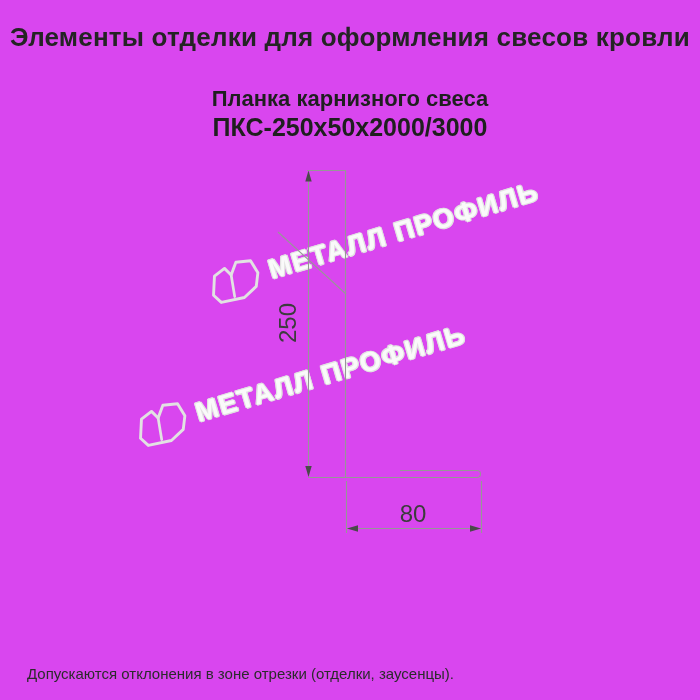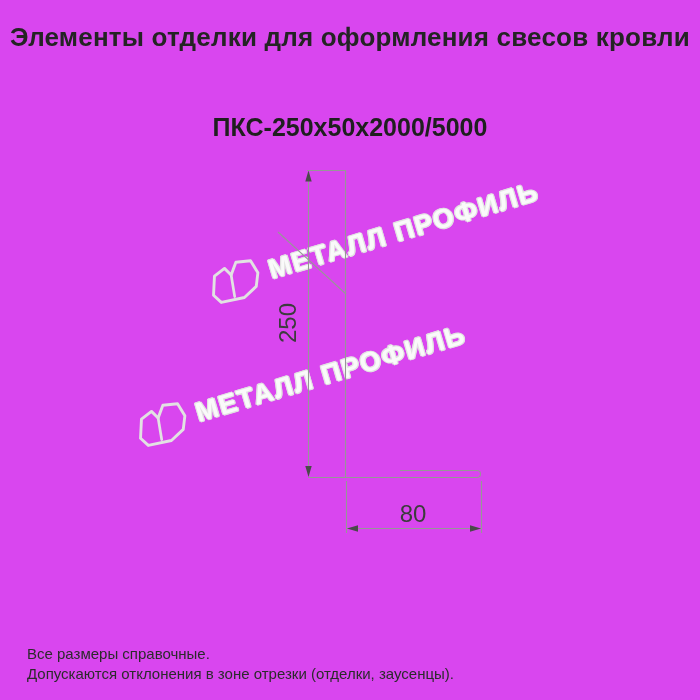--- a/index.html
+++ b/index.html
@@ -62,21 +62,22 @@
   .note { position:absolute; left:27px; font-size:15px; color:#2b2b2b; z-index:3; }
   .note1 { top:645px; }
   .note2 { top:665px; }
 </style>
 </head>
 <body>
 
 <div class="page">
 
   <h1 class="title">Элементы отделки для оформления свесов кровли</h1>
-  <div class="product-code">ПКС-250х50х2000/5000</div>
+  <div class="product-name">Планка карнизного свеса</div>
+  <div class="product-code">ПКС-250х50х2000/3000</div>
 
   <div class="watermark wm-upper">
     <svg class="wm-logo" width="58" height="46" viewBox="0 0 64 50">
       <path d="M6,34 L13,14 L26,9 L31,18 L40,6 L56,9 L60,24 L54,38 L38,46 L12,44 Z" fill="none" stroke="#e2e2e2" stroke-width="3.2" stroke-linejoin="round"></path>
       <path d="M31,18 L28,42" fill="none" stroke="#e2e2e2" stroke-width="3" stroke-linecap="round"></path>
     </svg>
     <span class="wm-text">МЕТАЛЛ ПРОФИЛЬ</span>
   </div>
 
   <div class="watermark wm-lower">
@@ -108,16 +109,15 @@
       <line x1="481.5" y1="481" x2="481.5" y2="533"></line>
       <line x1="347" y1="528.5" x2="481" y2="528.5"></line>
     </g>
     <polygon class="arrow" points="347,528.5 358,525.3 358,531.7"></polygon>
     <polygon class="arrow" points="481,528.5 470,525.3 470,531.7"></polygon>
   </svg>
 
   <div class="dim-250">250</div>
   <div class="dim-50">80</div>
 
-  <div class="note note1">Все размеры справочные.</div>
   <div class="note note2">Допускаются отклонения в зоне отрезки (отделки, заусенцы).</div>
 
 </div>
 
 </body></html>

